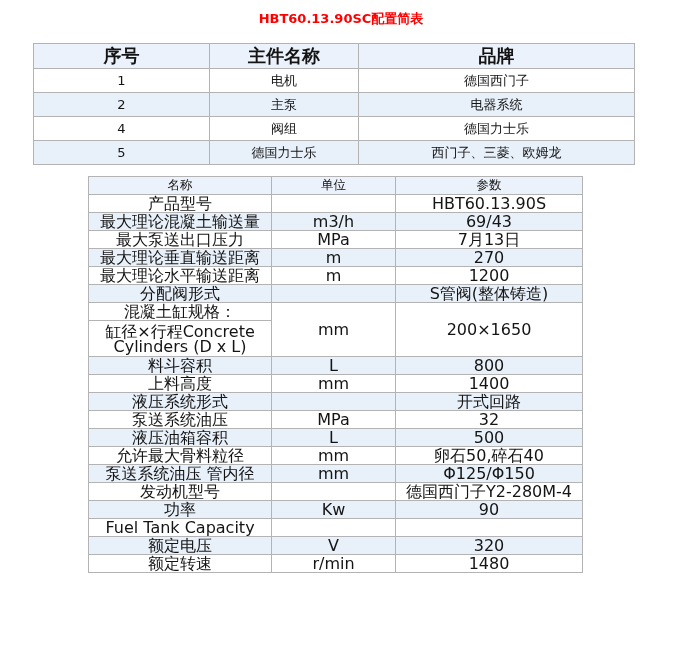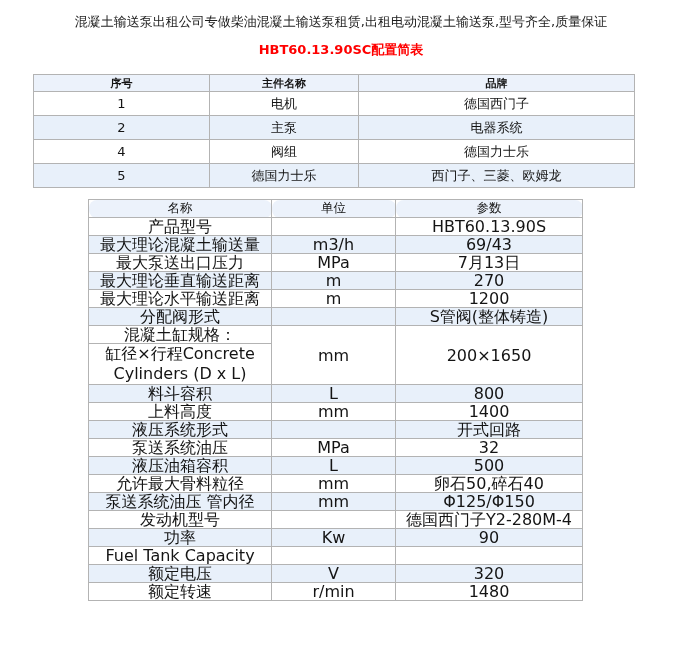--- a/index.html
+++ b/index.html
@@ -43,41 +43,40 @@
     text-align:center;
     vertical-align:middle;
     padding:0 2px;
     white-space:nowrap;
     overflow:hidden;
   }
   
   #config-table{margin:15px 0 0 33px;width:601px;}
   #config-table th{
     background:var(--header-bg);
-    font-size:11px;font-weight:bold;height:16px;
+    font-size:18px;font-weight:bold;height:16px;
   }
   #config-table td{font-size:13px;height:23px;}
   
   #params-table{margin:11px 0 0 88px;width:494px;}
   #params-table th{
     background:var(--header-bg);
-    font-size:12.5px;font-weight:normal;height:17px;border-radius:8px;
+    font-size:12.5px;font-weight:normal;height:17px;
   }
   #params-table td{font-size:16px;height:17px;line-height:17px;}
   #params-table td.wrap{
-    white-space:normal;height:35px;line-height:20px;margin-left:24px;
+    white-space:normal;height:35px;line-height:15px;margin-left:24px;
   }
   tr.stripe td{background:var(--stripe);}
 </style>
 </head>
 <body>
 
 <div class="page">
 
-  <div class="page-title">混凝土输送泵出租公司专做柴油混凝土输送泵租赁,出租电动混凝土输送泵,型号齐全,质量保证</div>
 
   <div class="section-heading" id="heading-config">HBT60.13.90SC配置简表</div>
 
   <table id="config-table">
     <colgroup>
       <col style="width:176px">
         <col style="width:149px">
         <col style="width:276px">
     </colgroup>
     <thead>

